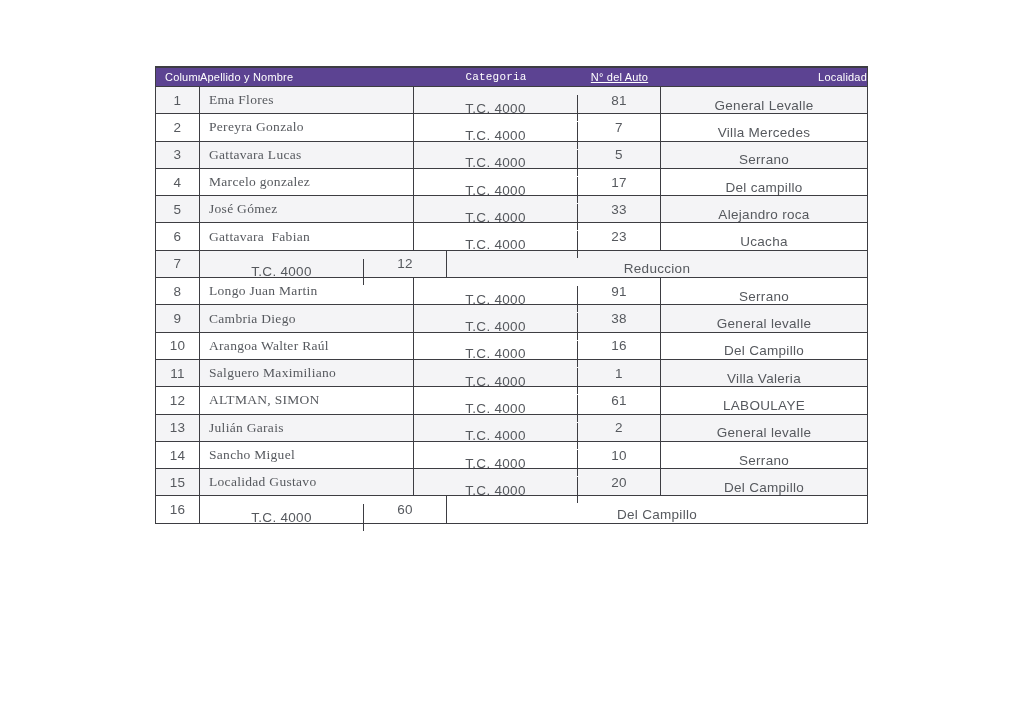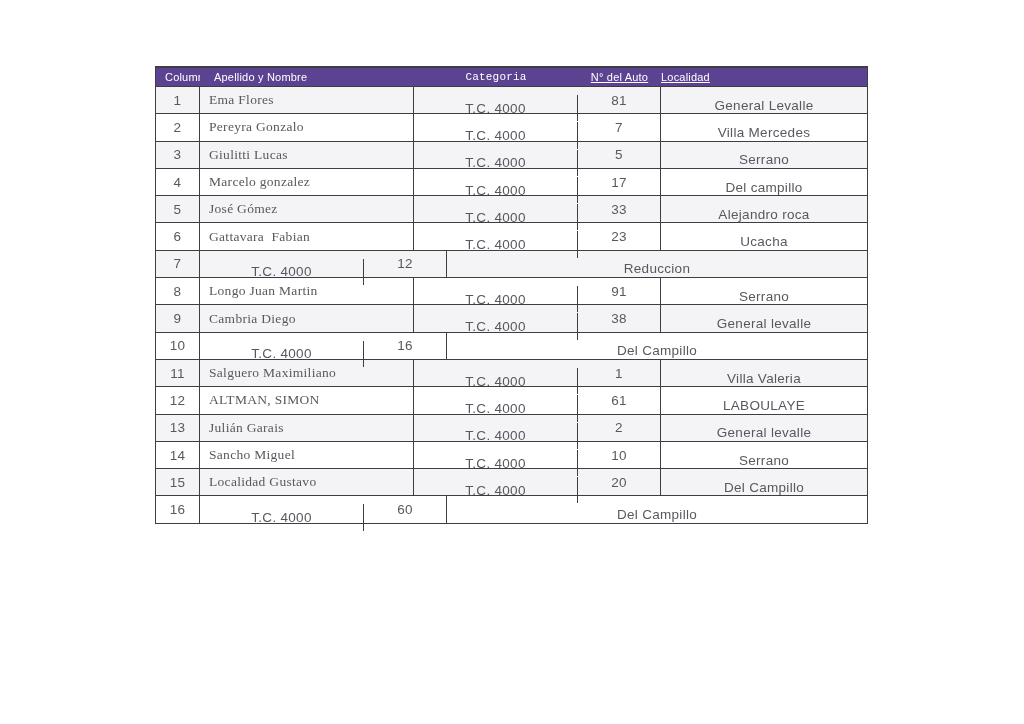--- a/index.html
+++ b/index.html
@@ -31,24 +31,24 @@
     display:flex;
     background:var(--header-bg);
     color:var(--header-text);
     height:18px;
     align-items:center;
     font-size:11px;
     letter-spacing:0.2px;
   }
   .hc{flex:0 0 auto;overflow:hidden;white-space:nowrap;}
   .hc.num{width:44px;padding-left:9px;}
-  .hc.name{width:214px;padding-left:14px;}
+  .hc.name{width:214px;padding-left:0;}
   .hc.cat{width:164px;text-align:center;font-family:Liberation Mono, monospace;}
   .hc.auto{width:83px;text-align:center;text-decoration:underline;}
-  .hc.loc{flex:1 1 auto;text-align:left;text-decoration:underline;}
+  .hc.loc{flex:1 1 auto;text-align:right;}
   .trow{
     display:flex;
     height:27.31px;
     border-top:1px solid var(--border);
     align-items:center;
     font-size:13.5px;
     color:var(--text);
     letter-spacing:0.3px;
     background:#ffffff;
   }
@@ -83,21 +83,21 @@
   <div class="trow">
     <div class="tc num">2</div>
     <div class="tc name">Pereyra Gonzalo</div>
     <div class="tc cat">T.C. 4000</div>
     <div class="tc auto">7</div>
     <div class="tc loc">Villa Mercedes</div>
   </div>
 
   <div class="trow">
     <div class="tc num">3</div>
-    <div class="tc name">Giulitti Lucas</div>
+    <div class="tc name">Gattavara Lucas</div>
     <div class="tc cat">T.C. 4000</div>
     <div class="tc auto">5</div>
     <div class="tc loc">Serrano</div>
   </div>
 
   <div class="trow">
     <div class="tc num">4</div>
     <div class="tc name">Marcelo gonzalez</div>
     <div class="tc cat">T.C. 4000</div>
     <div class="tc auto">17</div>
@@ -138,20 +138,21 @@
   <div class="trow">
     <div class="tc num">9</div>
     <div class="tc name">Cambria Diego</div>
     <div class="tc cat">T.C. 4000</div>
     <div class="tc auto">38</div>
     <div class="tc loc">General levalle</div>
   </div>
 
   <div class="trow">
     <div class="tc num">10</div>
+    <div class="tc name">Arangoa Walter Raúl</div>
     <div class="tc cat">T.C. 4000</div>
     <div class="tc auto">16</div>
     <div class="tc loc">Del Campillo</div>
   </div>
 
   <div class="trow">
     <div class="tc num">11</div>
     <div class="tc name">Salguero Maximiliano</div>
     <div class="tc cat">T.C. 4000</div>
     <div class="tc auto">1</div>

